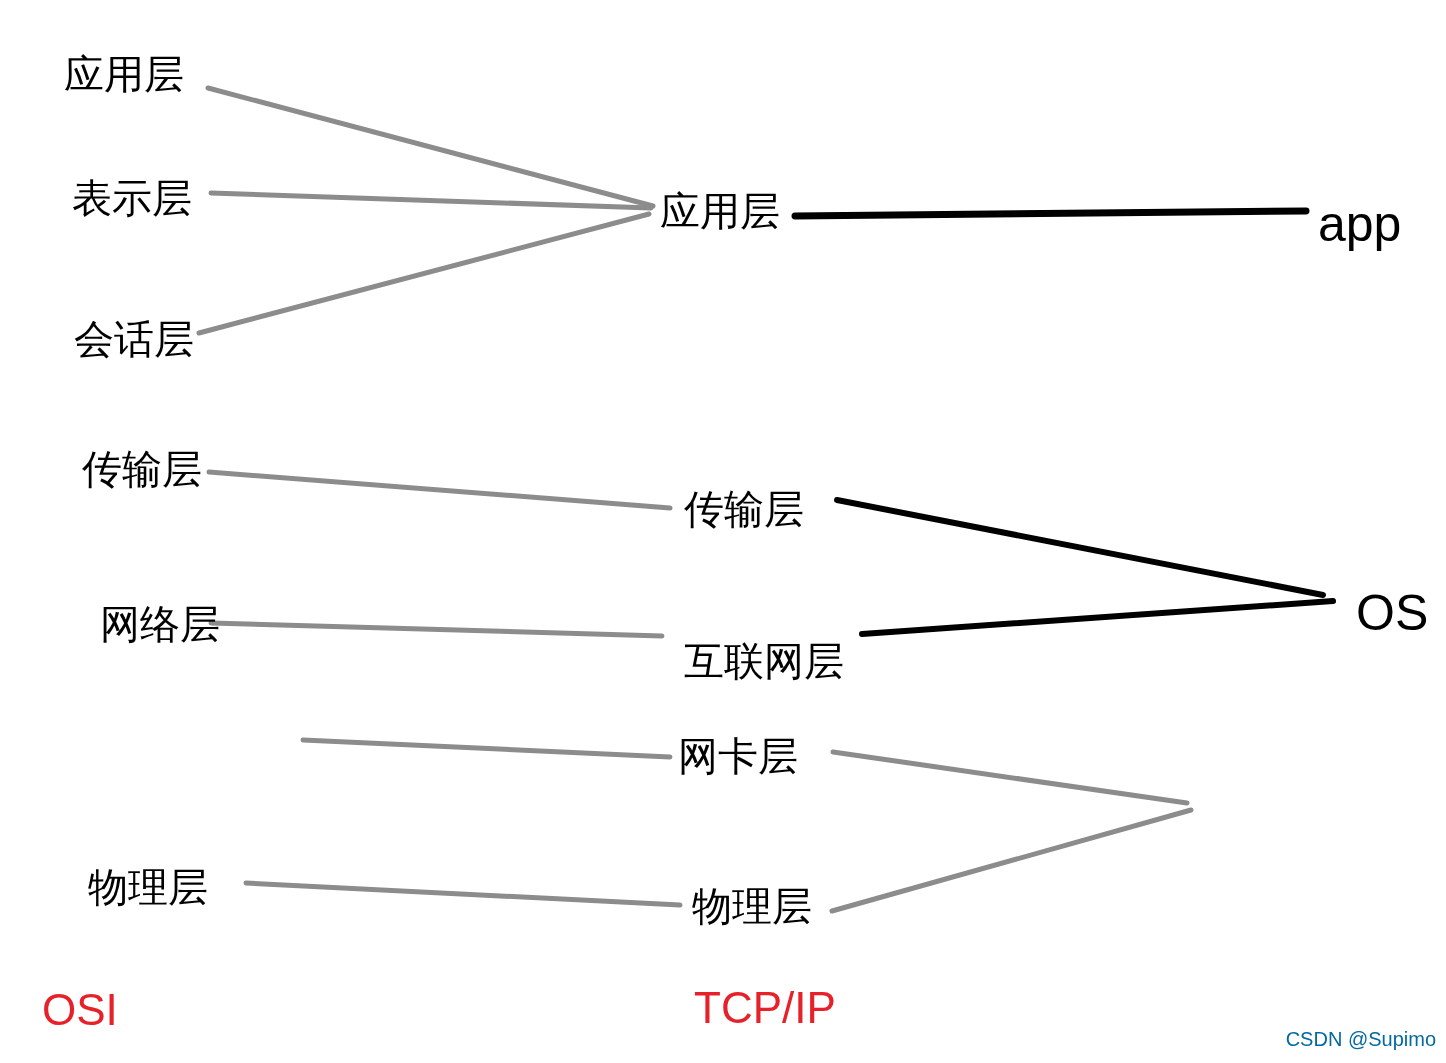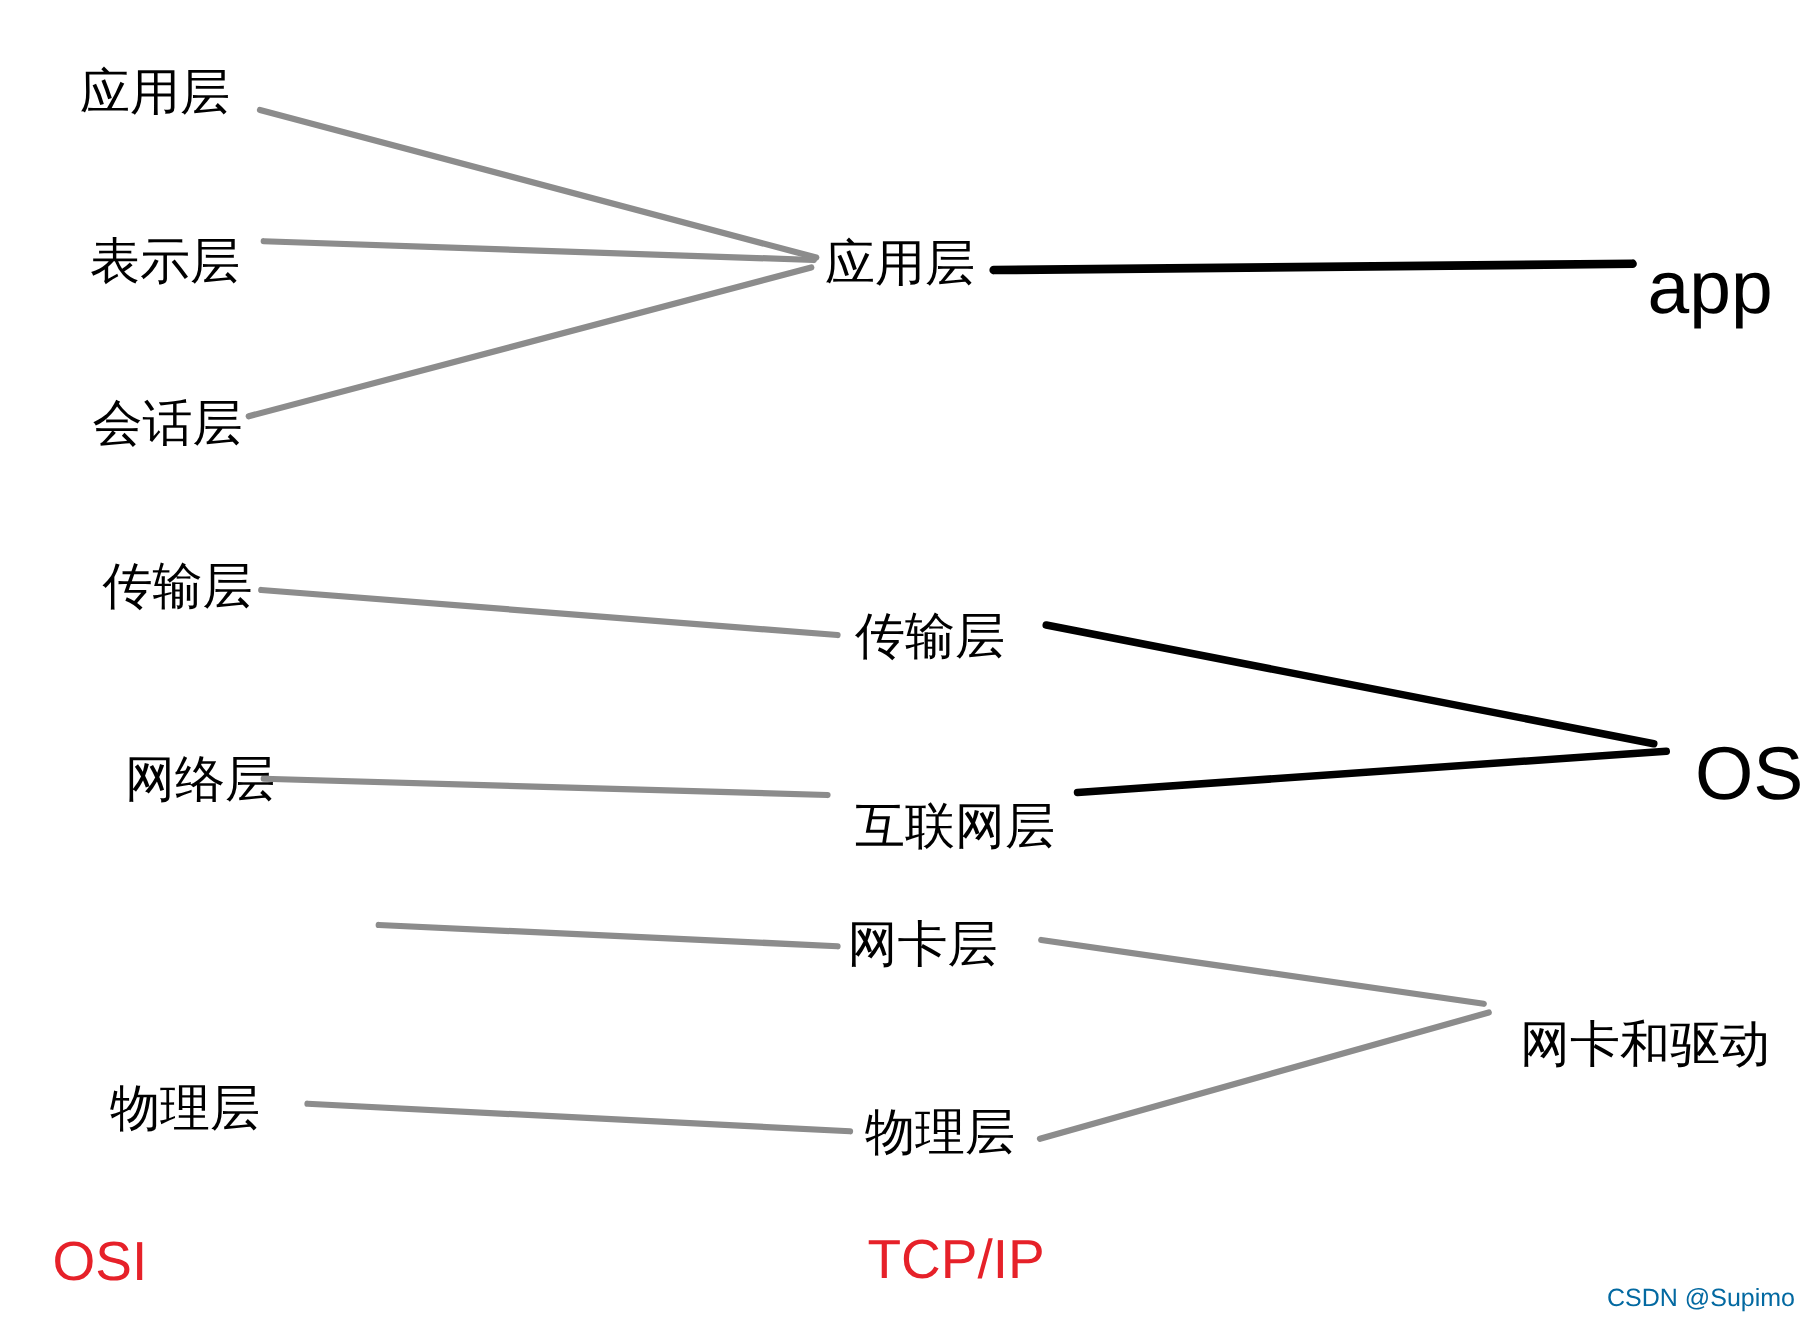--- a/index.html
+++ b/index.html
@@ -25,21 +25,21 @@
   }
   .node {
     position: absolute;
     z-index: 1;
     font-size: 40px;
     line-height: 1.1;
     color: #000000;
     white-space: nowrap;
   }
   .node.latin {
-    font-size: 60px;
+    font-size: 50px;
   }
   .col-label {
     position: absolute;
     z-index: 1;
     font-size: 44px;
     line-height: 1.1;
     white-space: nowrap;
   }
   .watermark {
     position: absolute;
@@ -68,34 +68,33 @@
 
     <line x1="833" y1="752" x2="1187" y2="803" stroke-width="5" stroke-linecap="round" stroke="#8c8c8c"></line>
     <line x1="832" y1="911" x2="1191" y2="810" stroke-width="5" stroke-linecap="round" stroke="#8c8c8c"></line>
 
     <line x1="795" y1="216" x2="1306" y2="211" stroke-width="7" stroke-linecap="round" stroke="#000000"></line>
     <line x1="837" y1="500" x2="1323" y2="595" stroke-width="6" stroke-linecap="round" stroke="#000000"></line>
     <line x1="862" y1="634" x2="1333" y2="601" stroke-width="6" stroke-linecap="round" stroke="#000000"></line>
   </svg>
 
   <div class="node" style="left:64px;  top:52px;">应用层</div>
-  <div class="node" style="left:72px;  top:187px;text-align:center;">表示层</div>
+  <div class="node" style="left:72px;  top:176px;text-align:center;">表示层</div>
   <div class="node" style="left:74px;  top:317px;">会话层</div>
   <div class="node" style="left:82px;  top:447px;">传输层</div>
   <div class="node" style="left:100px;  top:606px;font-family:Liberation Mono, monospace;">网络层</div>
   <div class="node" style="left:88px;  top:865px;">物理层</div>
 
   <div class="node" style="left:660px; top:189px;">应用层</div>
   <div class="node" style="left:684px; top:487px;">传输层</div>
   <div class="node" style="left:684px; top:614px;margin-top:25px;">互联网层</div>
   <div class="node" style="left:678px; top:734px;">网卡层</div>
   <div class="node" style="left:692px; top:884px;">物理层</div>
 
   <div class="node latin" style="left:1318px; top:197px;">app</div>
   <div class="node latin" style="left:1344px; top:586px;margin-left:12px;">OS</div>
-  <div class="node" style="left:1216px; top:814px;">网卡和驱动</div>
 
   <div class="col-label" style="left: 42px; top: 986px; color: rgb(230, 33, 41);">OSI</div>
   <div class="col-label" style="left: 694px; top: 984px; color: rgb(230, 33, 41);">TCP/IP</div>
 
   <div class="watermark" style="color: #0369a1;">CSDN @Supimo</div>
 
 </div>
 
 </body></html>

